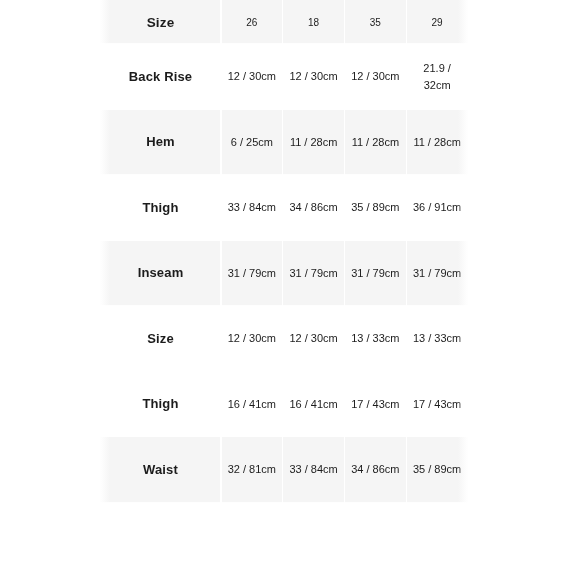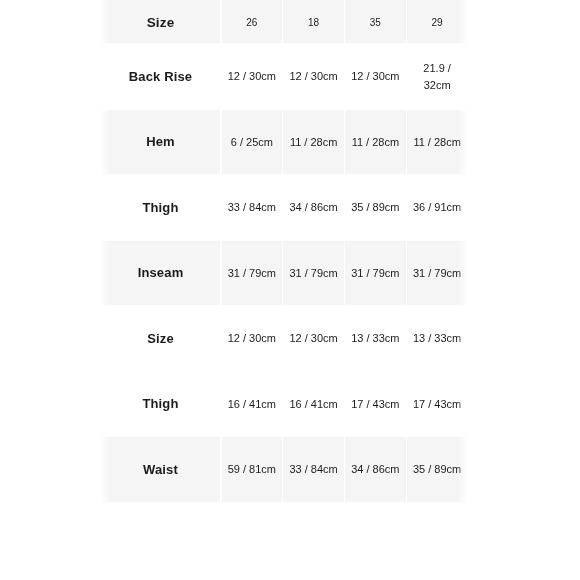--- a/index.html
+++ b/index.html
@@ -207,21 +207,21 @@
         <tr class="data-row">
           <td class="row-label">Thigh</td>
           <td class="data-cell">16 / 41cm</td>
           <td class="data-cell">16 / 41cm</td>
           <td class="data-cell">17 / 43cm</td>
           <td class="data-cell">17 / 43cm</td>
         </tr>
 
         <tr class="data-row shaded">
           <td class="row-label">Waist</td>
-          <td class="data-cell">59 / 81cm</td>
+          <td class="data-cell">32 / 81cm</td>
           <td class="data-cell">33 / 84cm</td>
           <td class="data-cell">34 / 86cm</td>
           <td class="data-cell">35 / 89cm</td>
         </tr>
 
       </tbody>
     </table>
 
     <div class="v-divider thick" style="left:120px;"></div>
     <div class="v-divider" style="left:182px;"></div>

